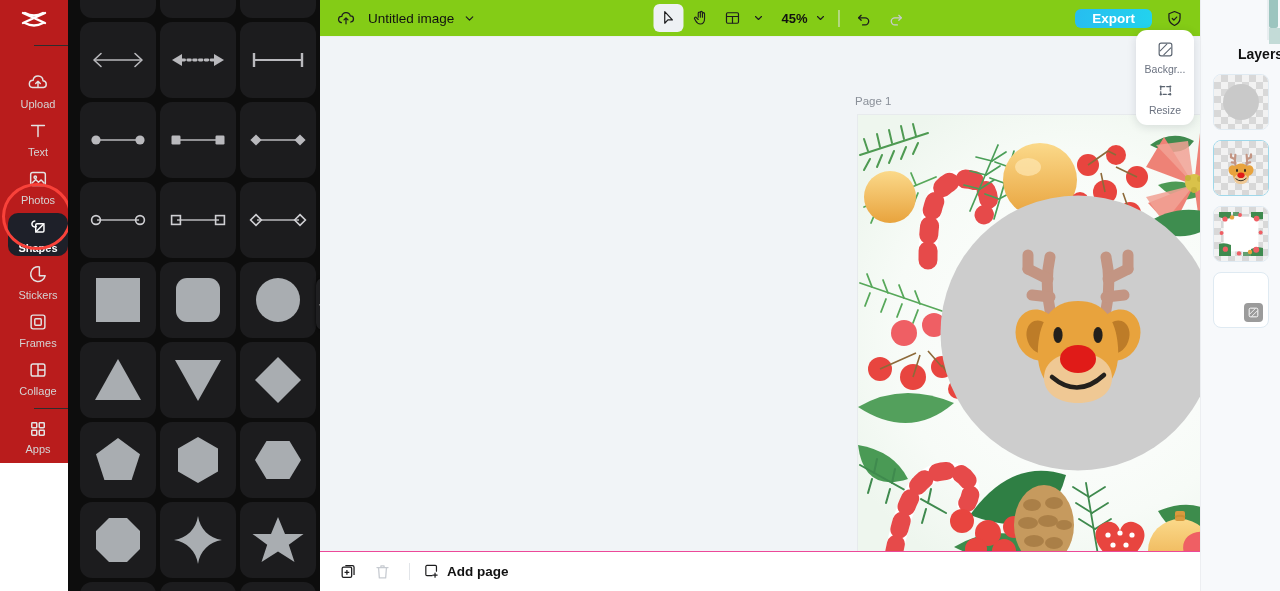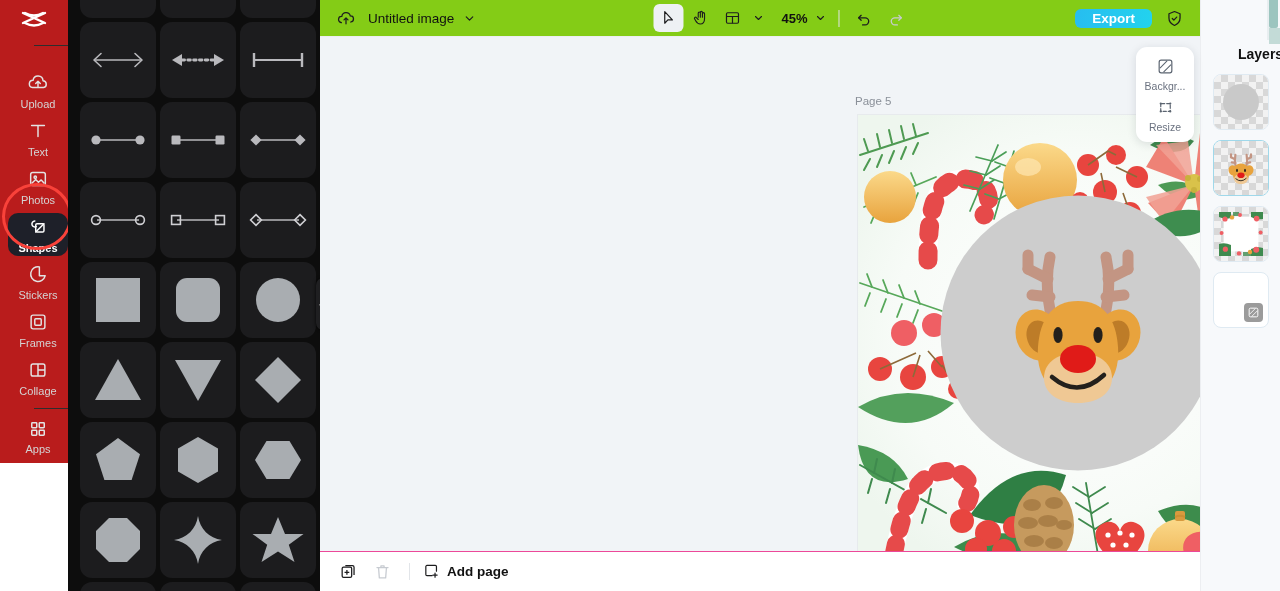--- a/index.html
+++ b/index.html
@@ -126,21 +126,21 @@
     background-size: 14px 14px; background-position: 0 0, 7px 7px; background-color:#f2f2f2;
   }
   .lay-circle { position:relative; width:36px;height:36px;border-radius:50%;background:#c9c9c9; }
   .bg-badge {
     position:absolute; right:5px; bottom:5px; width:19px; height:19px; border-radius:4px;
     background:#9b9b9b; display:flex; align-items:center; justify-content:center;
   }
 
   
   .float-card {
-    position: absolute; right: 86px; top: 47px; width: 58px; background: #fff;
+    position: absolute; right: 86px; top: 30px; width: 58px; background: #fff;
     border-radius: 11px; box-shadow: 0 2px 10px rgba(20,30,50,.13);
     padding: 10px 0 9px 0; display:flex; flex-direction:column; align-items:center; gap: 6px; z-index: 40;
   }
   .fc-item { display:flex; flex-direction:column; align-items:center; gap:4px; cursor:pointer; width:56px; }
   .fc-item .t { font-size:10.5px; color:#6b7280; white-space:nowrap; }
 
   
   .tr-scroll { position:absolute; right:0; top:0; width:12px; height:44px; z-index:50; }
   .tr-scroll .a { position:absolute; right:2px; top:0; width:9px; height:28px; background:#9cc5bf; border-radius:0 0 2px 2px; }
   .tr-scroll .b { position:absolute; right:0; top:28px; width:11px; height:16px; background:#c3dbd7; }
@@ -464,21 +464,21 @@
         <div class="tb-icon">
           <svg width="19" height="19" viewBox="0 0 24 24" fill="none" stroke="#1d1d1f" stroke-width="1.6" stroke-linecap="round" stroke-linejoin="round">
             <path d="M12 3.2 19 6v5.5c0 4.4-3 7.7-7 9.3-4-1.6-7-4.9-7-9.3V6z"></path>
               <path d="M9.2 12l2 2 3.6-3.8"></path>
           </svg>
         </div>
       </div>
     </div>
 
     <div class="canvas-area">
-      <div class="page-label">Page 5</div>
+      <div class="page-label">Page 1</div>
 
       <div class="artboard">
 
         <svg class="wreath" viewBox="0 0 440 440">
           <defs>
             <radialGradient id="glow" cx="50%" cy="50%" r="60%">
               <stop offset="0%" stop-color="#ffffff"></stop>
               <stop offset="70%" stop-color="#f7fbf7"></stop>
               <stop offset="100%" stop-color="#eef6ee"></stop>
             </radialGradient>

